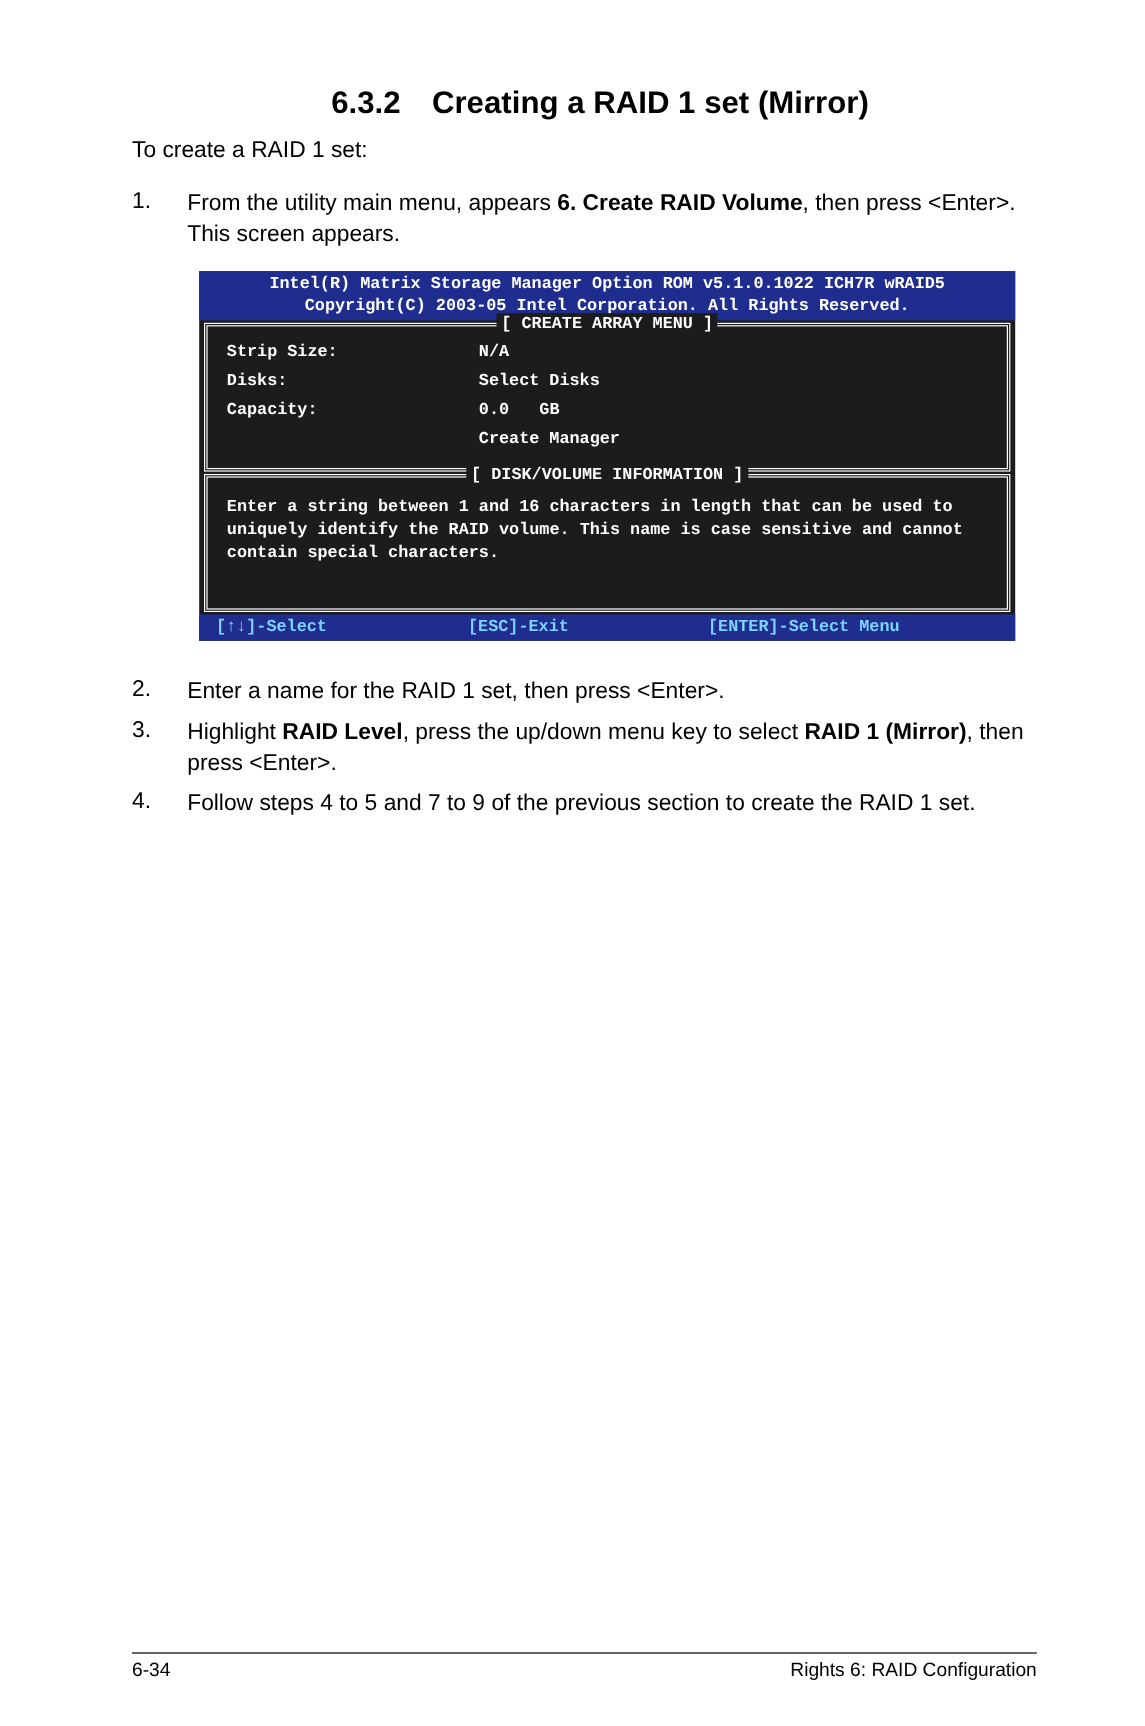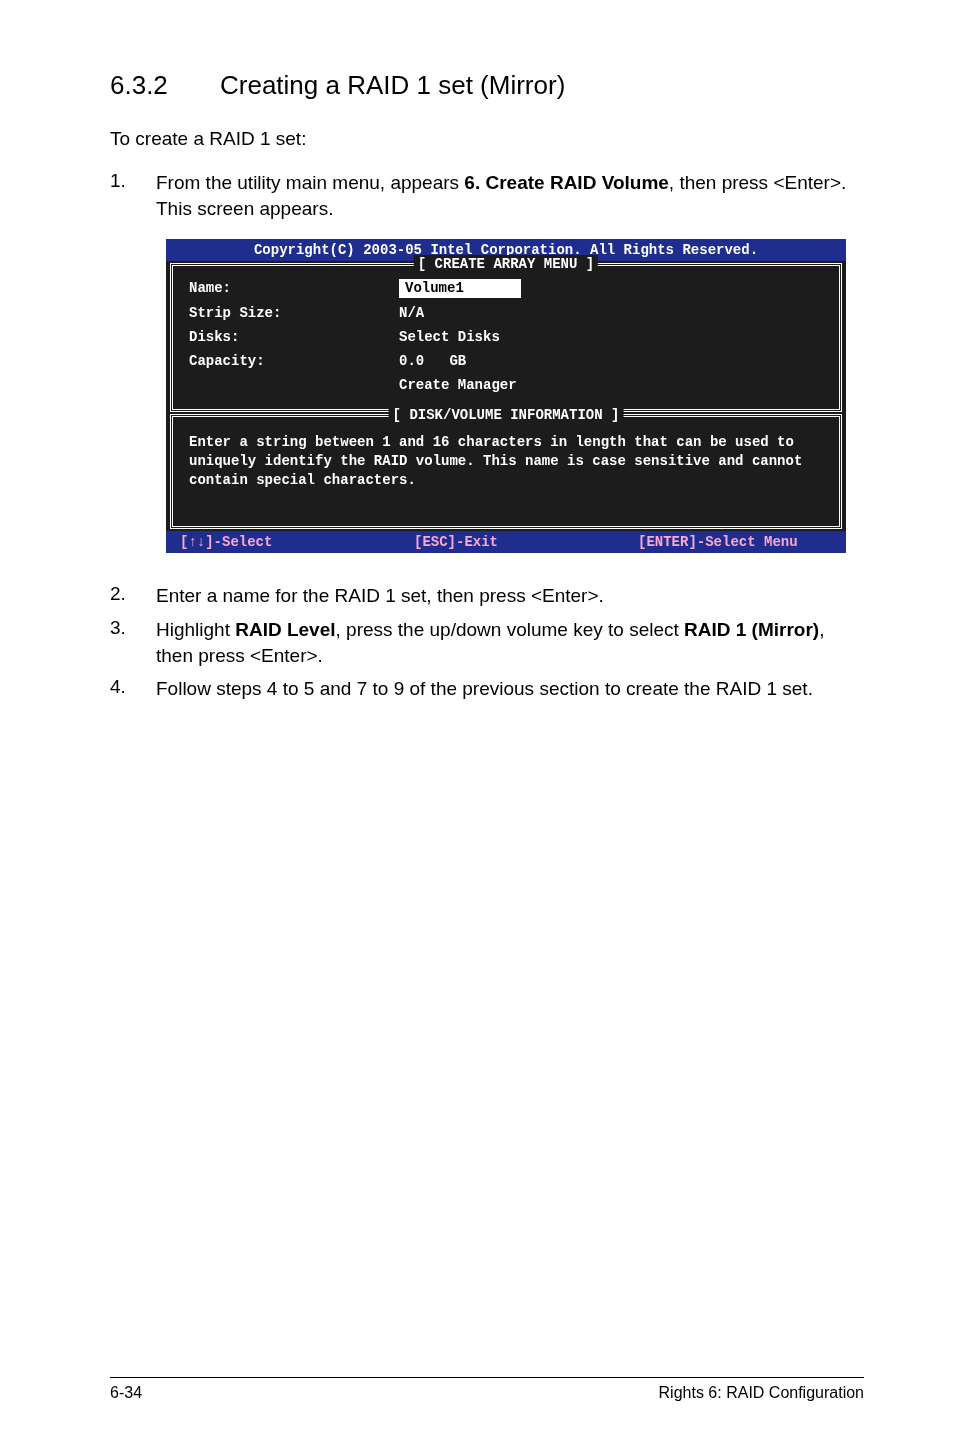--- a/index.html
+++ b/index.html
@@ -8,22 +8,23 @@
     margin: 0;
     padding: 0;
     color: #000;
     width: 954px;
   }
   .page {
     padding: 70px 90px 60px 110px;
   }
   h2.section-title {
     font-size: 26px;
-    font-weight: normal;
-    margin: 0 0 27px 0;
+    font-weight: bold;
+    margin: 0 0 14px 0;
+    text-align: center;
   }
   .sect-num { display:inline-block; width: 110px; }
   p.intro {
     font-size: 19px;
     margin: 0 0 20px 0;
   }
   ol.steps {
     list-style: none;
     margin: 0;
     padding: 0;
@@ -86,24 +87,23 @@
     color: #000;
     padding: 0 6px;
     min-width: 110px;
   }
   .bios .info-text {
     padding: 6px 0 24px 0;
     line-height: 1.35;
   }
   .bios .footbar {
     background: #1f2d8e;
-    color: #f9a8d4;
+    color: #7dd3fc;
     display: flex;
     padding: 2px 14px;
-    gap: 24px;
   }
   .bios .footbar .fb1 { width: 210px; }
   .bios .footbar .fb2 { width: 200px; }
   .bios .footbar .fb3 { flex:1; }
   .footer {
     position: fixed;
     bottom: 36px;
     left: 0;
     width: 954px;
     box-sizing: border-box;
@@ -133,32 +133,27 @@
       <span class="num">1.</span>
       <span class="txt">
         <span>From the utility main menu, appears </span><strong>6. Create RAID Volume</strong><span>, then press &lt;Enter&gt;. This screen appears.</span>
       </span>
     </li>
   </ol>
 
   <div class="bios-wrap">
     <div class="bios">
       <div class="hdr">
+        <div>Intel(R) Matrix Storage Manager Option ROM v5.1.0.1022 ICH7R wRAID5</div>
         <div>Copyright(C) 2003-05 Intel Corporation. All Rights Reserved.</div>
       </div>
 
       <div class="menu-box">
         <div class="box-label">[ CREATE ARRAY MENU ]</div>
 
-        <div class="row">
-          <div class="label">Name:</div>
-          <div class="val">
-            <span class="editbox">Volume1</span>
-          </div>
-        </div>
         <div class="row">
           <div class="label">Strip Size:</div>
           <div class="val">N/A</div>
         </div>
         <div class="row">
           <div class="label">Disks:</div>
           <div class="val">Select Disks</div>
         </div>
         <div class="row">
           <div class="label">Capacity:</div>
@@ -186,21 +181,21 @@
   </div>
 
   <ol class="steps">
     <li>
       <span class="num">2.</span>
       <span class="txt">Enter a name for the RAID 1 set, then press &lt;Enter&gt;.</span>
     </li>
     <li>
       <span class="num">3.</span>
       <span class="txt">
-        <span>Highlight </span><strong>RAID Level</strong><span>, press the up/down volume key to select </span><strong>RAID 1 (Mirror)</strong><span>, then press &lt;Enter&gt;.</span>
+        <span>Highlight </span><strong>RAID Level</strong><span>, press the up/down menu key to select </span><strong>RAID 1 (Mirror)</strong><span>, then press &lt;Enter&gt;.</span>
       </span>
     </li>
     <li>
       <span class="num">4.</span>
       <span class="txt">Follow steps 4 to 5 and 7 to 9 of the previous section to create the RAID 1 set.</span>
     </li>
   </ol>
 
 </div>
 

